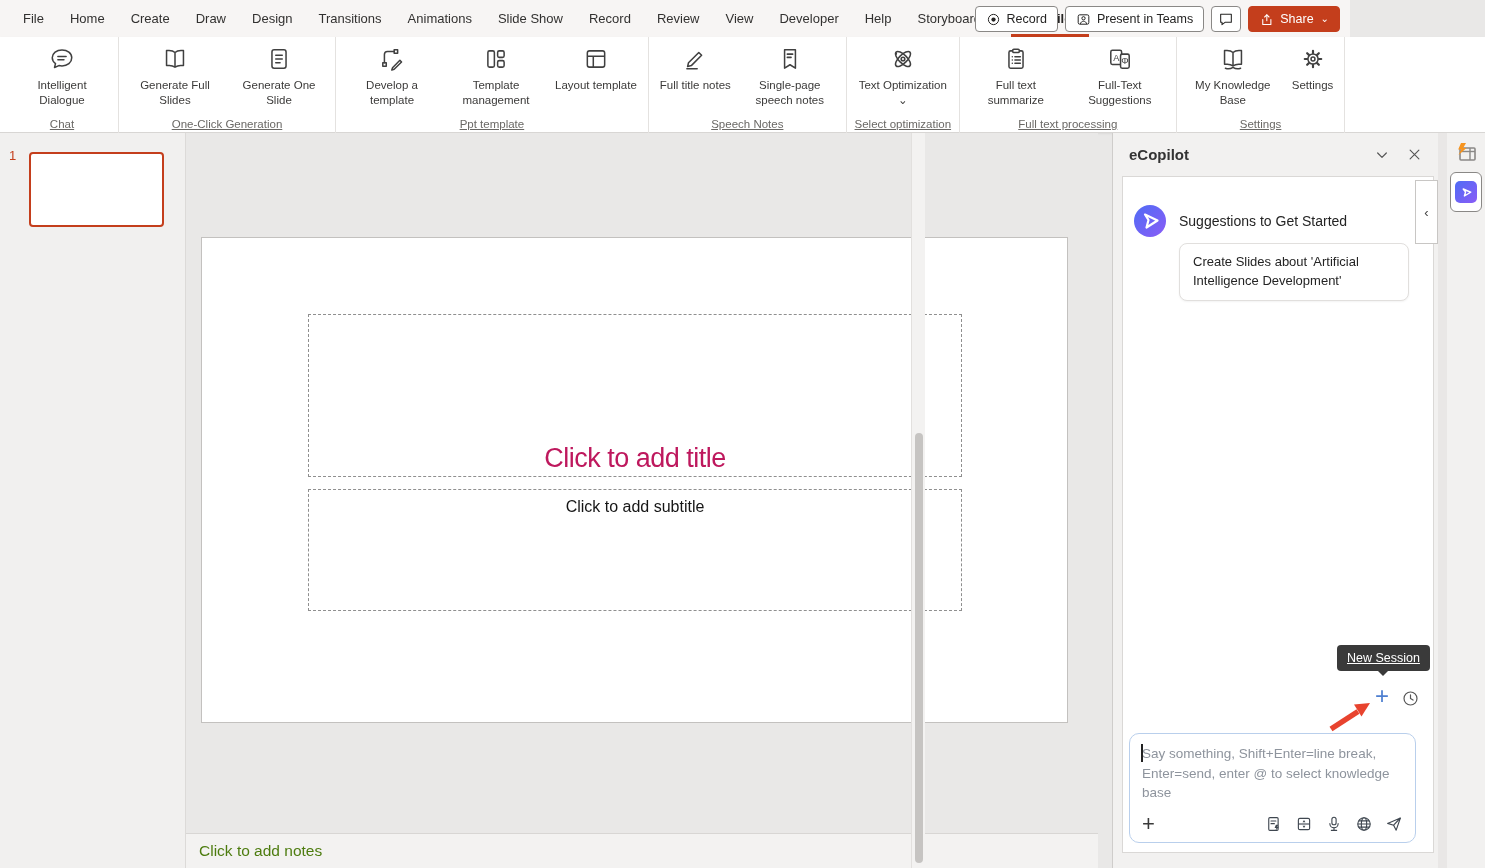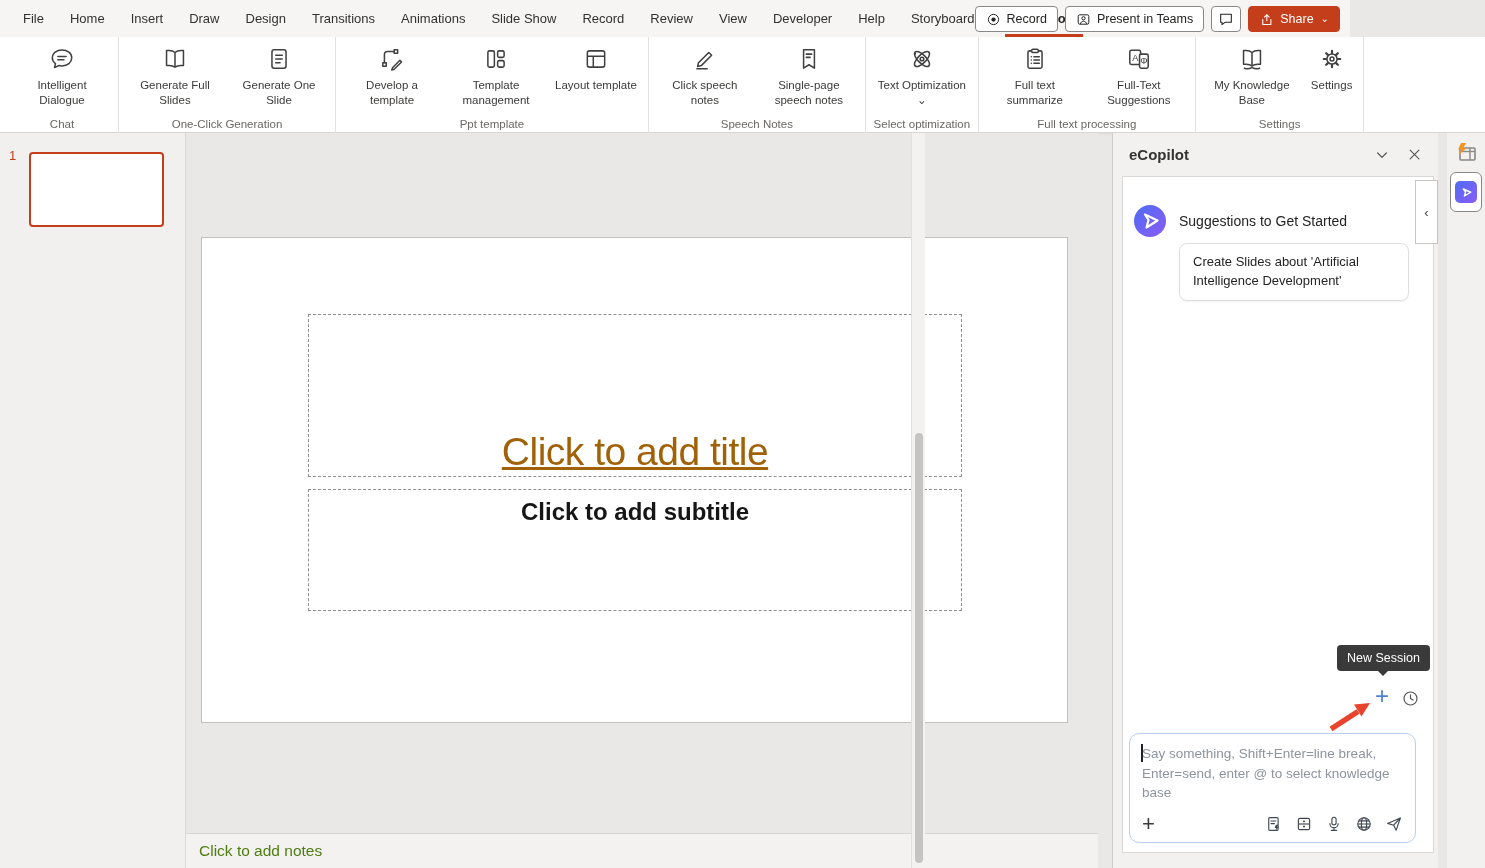--- a/index.html
+++ b/index.html
@@ -22,51 +22,51 @@
   .tb-btn.share .chev{font-size:10px;line-height:1;margin-left:1px;}
 
   
   .ribbon{position:absolute;left:0;top:37px;width:1485px;height:96px;background:#fff;border-bottom:1px solid #d8d6d4;box-shadow:0 1px 2px rgba(0,0,0,.06);}
   .rgroups{display:flex;height:96px;padding-left:6px;}
   .rgroup{position:relative;display:flex;flex-direction:column;border-right:1px solid #e4e2e0;padding:3px 4px 16px;}
   .rbuttons{display:flex;flex:1;justify-content:center;}
   .rbtn{display:flex;flex-direction:column;align-items:center;padding:5px 7px 0;gap:6px;border-radius:3px;cursor:default;}
   .rbtn .ric{height:27px;display:flex;align-items:center;}
   .rbtn .lbl{font-size:11.5px;color:#3b3a39;text-align:center;line-height:1.28;max-width:90px;}
-  .glabel{position:absolute;bottom:3px;left:0;right:0;text-align:center;font-size:11.5px;color:#6a6865;white-space:nowrap;}
+  .glabel{position:absolute;bottom:3px;left:0;right:0;text-align:center;font-size:11.5px;color:#6a6865;white-space:nowrap;text-decoration:underline;}
   .ribbon-collapse{position:absolute;right:16px;top:103px;font-size:15px;color:#555;line-height:1;cursor:default;}
 
   
   .thumbs{position:absolute;left:0;top:133px;width:186px;height:735px;background:#f1f0ef;border-right:1px solid #dcdad8;}
   .slide-num{position:absolute;left:9px;top:15px;font-size:13px;color:#C43E1C;}
   .thumb{position:absolute;left:29px;top:19px;width:135px;height:75px;background:#fff;border:2.5px solid #C43E1C;border-radius:4px;}
 
   
   .editor{position:absolute;left:186px;top:133px;width:912px;height:735px;background:#e9e8e7;}
   .canvas{position:absolute;left:15px;top:104px;width:867px;height:486px;background:#fff;border:1px solid #c3c1bf;}
   .ph{position:absolute;left:106px;width:654px;border:1.5px dashed #8f8f8f;display:flex;justify-content:center;}
-  .ph-title{top:76px;height:163px;align-items:flex-end;padding-bottom:2px;font-size:39px;letter-spacing:-0.5px;color:#a16207;text-decoration:underline;}
-  .ph-sub{top:251px;height:122px;align-items:flex-start;padding-top:8px;font-size:24px;color:#161616;font-weight:bold;}
+  .ph-title{top:76px;height:163px;align-items:flex-end;padding-bottom:2px;font-size:27px;letter-spacing:-0.5px;color:#be185d;}
+  .ph-sub{top:251px;height:122px;align-items:flex-start;padding-top:8px;font-size:16px;color:#161616;}
   .notes{position:absolute;left:0;top:700px;width:912px;height:35px;background:#f3f2f1;border-top:1px solid #d8d6d4;display:flex;align-items:center;padding-left:13px;font-size:15.5px;color:#4d7c0f;}
   .vscroll{position:absolute;left:911px;top:133px;width:14px;height:735px;background:#f3f2f1;border-left:1px solid #e2e0de;}
   .vscroll .thumb-bar{position:absolute;left:3px;top:300px;width:8px;height:430px;border-radius:4px;background:#c6c4c2;}
 
   
   .panel{position:absolute;left:1112px;top:133px;width:326px;height:735px;background:#f2f1f0;border-left:1px solid #cfcdcb;}
   .panel-header{position:absolute;left:0;top:0;width:100%;height:43px;}
   .panel-title{position:absolute;left:16px;top:13px;font-size:15px;font-weight:700;color:#333;}
   .ph-ic{position:absolute;top:14px;color:#555;cursor:default;}
   .ph-chev{right:48px;}
   .ph-close{right:16px;}
   .card{position:absolute;left:9px;top:43px;width:312px;height:677px;background:#fff;border:1px solid #dad8d6;}
   .logo-circle{position:absolute;left:21px;top:72px;width:32px;height:32px;}
   .sugg-title{position:absolute;left:66px;top:80px;font-size:14px;color:#242424;}
   .sugg-chip{position:absolute;left:66px;top:110px;width:230px;min-height:53px;background:#fff;border:1px solid #e1dfdd;border-radius:8px;box-shadow:0 1px 2px rgba(0,0,0,.05);padding:9px 13px;font-size:13px;line-height:1.45;color:#242424;cursor:default;}
   .collapse-tab{position:absolute;left:302px;top:47px;width:23px;height:64px;background:#fff;border:1px solid #c8c6c4;display:flex;align-items:center;justify-content:center;font-size:13px;color:#444;cursor:default;}
-  .tooltip{position:absolute;left:224px;top:512px;background:#3a3a3a;color:#fff;font-size:12.5px;padding:6px 10px;border-radius:4px;white-space:nowrap;}
+  .tooltip{position:absolute;left:224px;top:512px;background:#3a3a3a;color:#fff;font-size:12.5px;padding:6px 10px;border-radius:4px;white-space:nowrap;text-decoration:underline;}
   .tooltip:after{content:"";position:absolute;left:50%;bottom:-5px;margin-left:-5px;border-left:5px solid transparent;border-right:5px solid transparent;border-top:5px solid #3a3a3a;}
   .new-session{position:absolute;left:258px;top:553px;width:22px;height:22px;font-size:24px;font-weight:300;line-height:20px;text-align:center;color:#4E7FD0;cursor:default;}
   .history-btn{position:absolute;left:288px;top:556px;cursor:default;}
   .red-arrow{position:absolute;left:214px;top:563px;pointer-events:none;}
   .input-box{position:absolute;left:16px;top:600px;width:287px;height:110px;background:#fff;border:1px solid #b9cfec;border-radius:10px;}
   .input-box textarea{position:absolute;left:2px;top:2px;width:281px;height:68px;border:none;outline:none;resize:none;background:transparent;padding:8px 10px;font-family:"Liberation Sans",sans-serif;font-size:13.5px;line-height:1.45;color:#333;}
   .input-box textarea::placeholder{color:#8e949d;opacity:1;}
   .caret{position:absolute;left:11px;top:10px;width:1.5px;height:18px;background:#222;}
   .input-row{position:absolute;left:12px;right:12px;bottom:9px;display:flex;justify-content:space-between;align-items:center;}
   .attach-plus{font-size:22px;font-weight:300;color:#3a3a3a;line-height:18px;cursor:default;}
@@ -82,21 +82,21 @@
 </style>
 </head>
 <body>
 
 <div id="app">
 
   <div class="menubar">
     <div class="menu-items">
       <div class="menu-item">File</div>
       <div class="menu-item">Home</div>
-      <div class="menu-item">Insert</div>
+      <div class="menu-item">Create</div>
       <div class="menu-item">Draw</div>
       <div class="menu-item">Design</div>
       <div class="menu-item">Transitions</div>
       <div class="menu-item">Animations</div>
       <div class="menu-item">Slide Show</div>
       <div class="menu-item">Record</div>
       <div class="menu-item">Review</div>
       <div class="menu-item">View</div>
       <div class="menu-item">Developer</div>
       <div class="menu-item">Help</div>
@@ -223,21 +223,21 @@
 
       <div class="rgroup">
         <div class="rbuttons">
           <div class="rbtn">
             <span class="ric">
                 <svg width="26" height="26" viewBox="0 0 24 24" fill="none" stroke="#404040" stroke-width="1.4" stroke-linecap="round" stroke-linejoin="round">
                   <path d="M6 15.5L15.5 6l2.6 2.6L8.6 18.1l-3.4.8.8-3.4z"></path>
                   <path d="M4.5 21h9.5"></path>
                 </svg>
               </span>
-            <span class="lbl">Click speech notes</span>
+            <span class="lbl">Full title notes</span>
           </div>
           <div class="rbtn">
             <span class="ric">
                 <svg width="26" height="26" viewBox="0 0 24 24" fill="none" stroke="#404040" stroke-width="1.4" stroke-linecap="round" stroke-linejoin="round">
                   <path d="M7 3.5h10v17l-5-3.2-5 3.2z"></path>
                   <path d="M9.5 7.5h5M9.5 10.5h3.5"></path>
                 </svg>
               </span>
             <span class="lbl">Single-page speech notes</span>
           </div>

